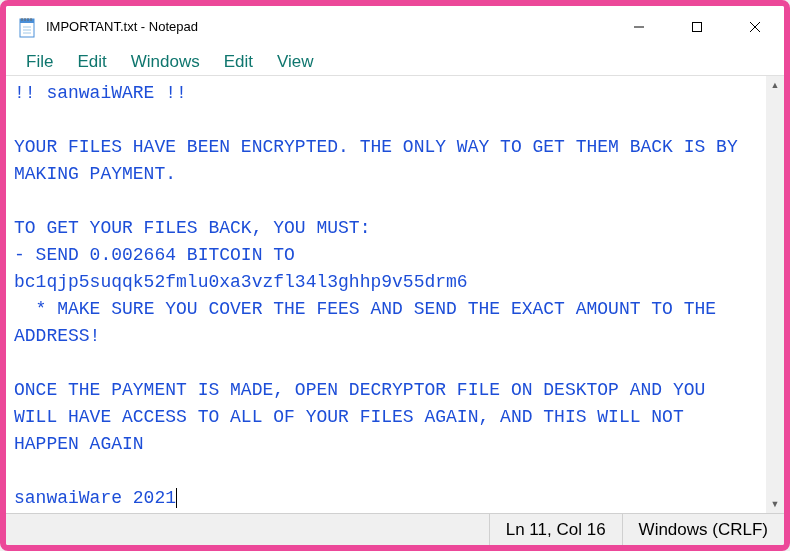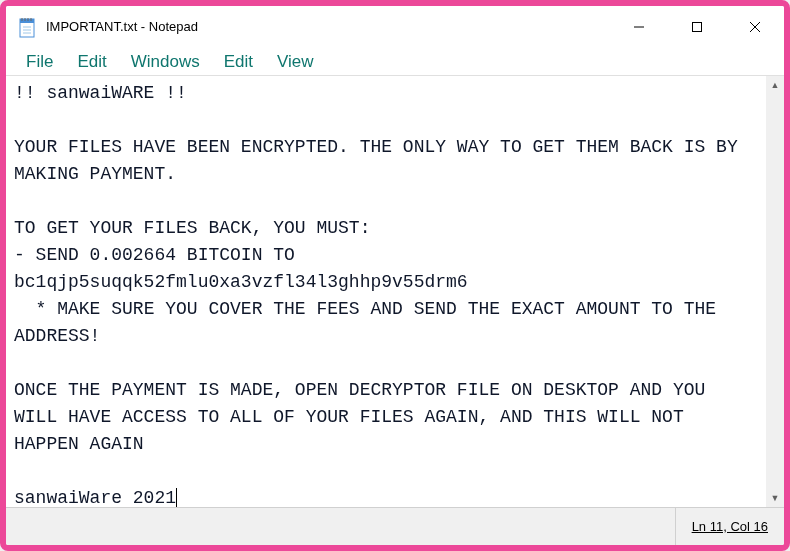--- a/index.html
+++ b/index.html
@@ -86,21 +86,21 @@
       display: flex;
       overflow: hidden;
     }
     
     .text-content {
       flex: 1;
       padding: 4px 8px;
       font-family: Consolas, 'Courier New', monospace;
       font-size: 18px;
       line-height: 1.5;
-      color: #0f172a;
+      color: #1d4ed8;
       white-space: pre-wrap;
       word-wrap: break-word;
       overflow-y: auto;
       outline: none;
       position: relative;
     }
     
     .cursor-line {
       display: inline;
       border-right: 1px solid #000;
@@ -122,28 +122,27 @@
       color: #606060;
       cursor: pointer;
     }
     
     .scrollbar-track {
       flex: 1;
       background: #f0f0f0;
     }
     
     .statusbar {
-      height: 38px;
+      height: 32px;
       background: #f0f0f0;
       border-top: 1px solid #d0d0d0;
       display: flex;
       align-items: center;
-      font-size: 13px;
+      font-size: 17px;
       color: #000;
-      text-decoration: underline;
     }
     
     .status-section {
       padding: 0 16px;
       border-left: 1px solid #d0d0d0;
       height: 100%;
       display: flex;
       align-items: center;
     }
     
@@ -214,15 +213,16 @@
     <div class="scrollbar">
       <div class="scrollbar-arrow">▲</div>
       <div class="scrollbar-track"></div>
       <div class="scrollbar-arrow">▼</div>
     </div>
   </div>
 
   <div class="statusbar">
     <div class="status-spacer"></div>
     <div class="status-section">Ln 11, Col 16</div>
+    <div class="status-section">Windows (CRLF)</div>
   </div>
 
 </div>
 
 </body></html>

